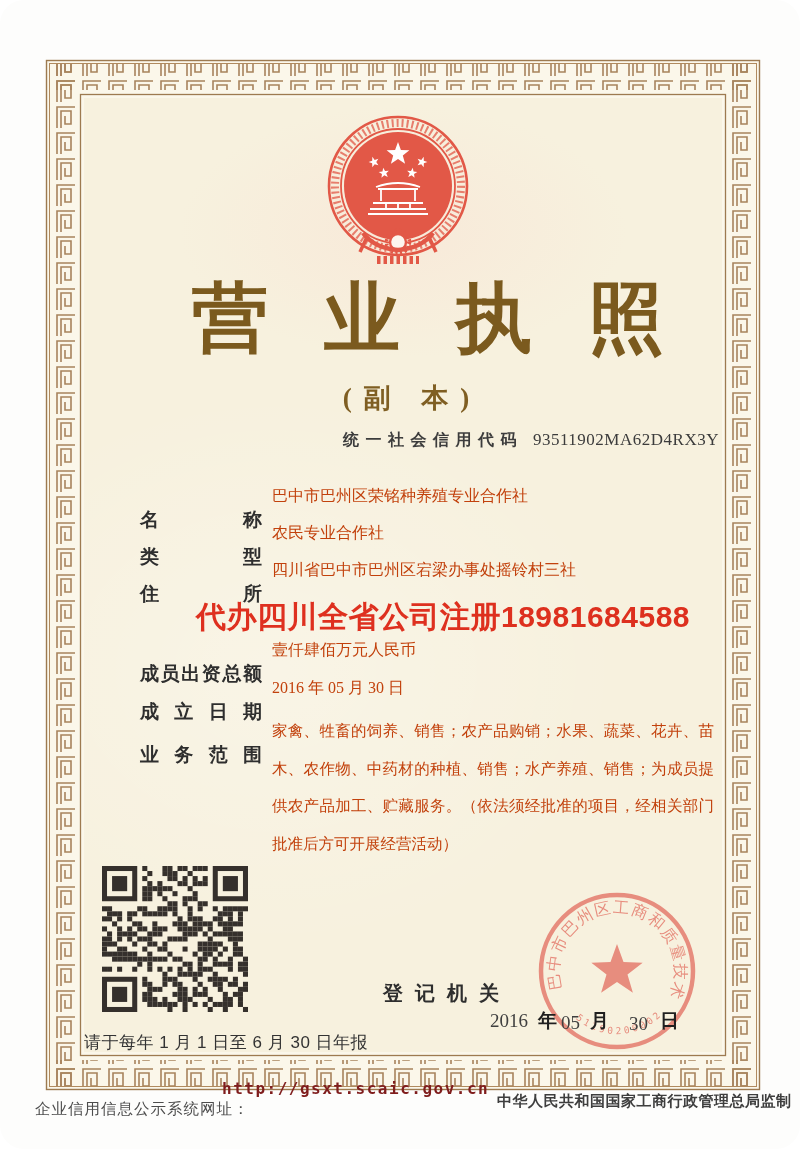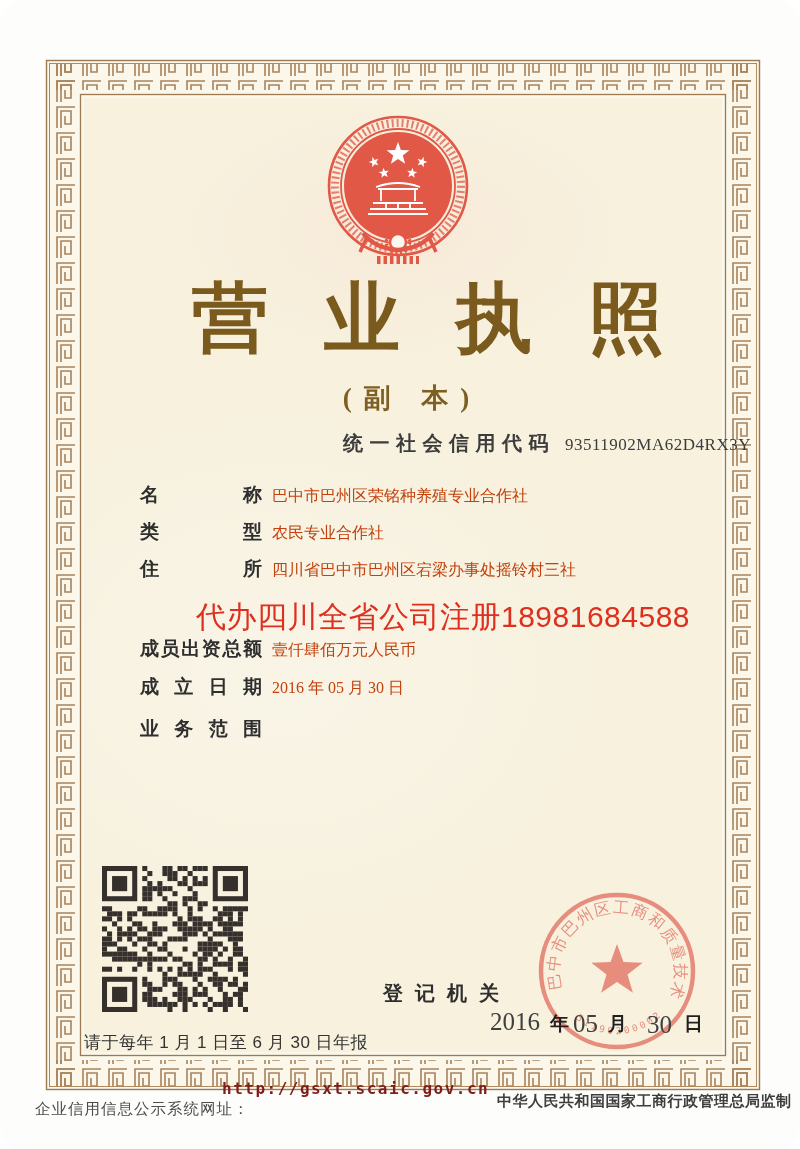--- a/index.html
+++ b/index.html
@@ -11,39 +11,39 @@
          background-image:radial-gradient(ellipse 320px 180px at 50% 14%,rgba(250,215,205,.30),rgba(250,215,205,0) 70%),
                           radial-gradient(ellipse 500px 400px at 30% 60%,rgba(255,255,255,.25),rgba(255,255,255,0) 70%);}
   .abs{position:absolute;z-index:5;}
   .emblem{left:322px;top:114px;width:152px;height:158px;}
   .title{left:0;top:280px;width:800px;text-align:center;font-size:76px;line-height:1;
          font-weight:bold;color:#7b5a1e;letter-spacing:56px;padding-left:56px;white-space:nowrap;}
   .subtitle{left:0;top:380px;width:800px;text-align:center;font-size:27px;color:#7f5e22;
             font-weight:bold;letter-spacing:12px;padding-left:12px;}
   .code-row{left:343px;top:430px;white-space:nowrap;}
   .code-label{font-family:"Liberation Sans","DejaVu Sans",sans-serif;font-weight:600;
-              font-size:20px;letter-spacing:6.5px;color:#3c3c3c;}
+              font-size:16px;letter-spacing:6.5px;color:#3c3c3c;}
   .code-value{font-size:17px;letter-spacing:.5px;color:#3c3c3c;margin-left:6px;}
   .fields{position:absolute;inset:0;z-index:5;}
   .frow{position:absolute;left:140px;width:575px;display:flex;align-items:flex-start;}
   .flabel{display:inline-block;width:122px;min-width:122px;
-          font-family:Liberation Mono, monospace;font-weight:bold;
+          font-family:Liberation Serif, serif;font-weight:bold;
           font-size:19px;line-height:26px;color:#2e2e2e;
-          text-align:justify;text-align-last:justify;}
+          text-align:justify;text-align-last:justify;margin-top:24px;}
   .fvalue{display:inline-block;margin-left:10px;font-size:16px;line-height:26px;color:#c2410c;}
   .fvalue.scope{font-size:15.5px;line-height:37.5px;width:442px;text-align:justify;}
   .watermark{left:196px;top:597px;font-family:"Liberation Sans","DejaVu Sans",sans-serif;
-             font-size:30px;font-weight:400;color:#e53222;white-space:nowrap;z-index:8;
+             font-size:30px;font-weight:700;color:#e53222;white-space:nowrap;z-index:8;
              mix-blend-mode:multiply;letter-spacing:.5px;}
   .qr{left:102px;top:866px;width:146px;height:146px;}
   .regauth{left:383px;top:944px;font-family:"Liberation Sans","DejaVu Sans",sans-serif;
            font-weight:bold;font-size:20px;letter-spacing:12px;color:#2e2e2e;white-space:nowrap;margin-top:36px;}
   .seal{left:532px;top:886px;width:170px;height:170px;opacity:.82;z-index:6;}
   .datebar{left:490px;top:1008px;width:240px;white-space:nowrap;z-index:7;}
-  .datebar .num{font-size:25px;color:#3f3f3f;display:inline-block;}
+  .datebar .num{font-size:19px;color:#3f3f3f;display:inline-block;}
   .datebar .unit{font-family:"Liberation Sans","DejaVu Sans",sans-serif;font-weight:bold;
                  font-size:19px;color:#1f1f1f;display:inline-block;}
   .note{left:84px;top:1031px;font-family:"Liberation Sans","DejaVu Sans",sans-serif;
         font-size:17px;color:#333;letter-spacing:.5px;}
   .url{left:222px;top:1079px;font-family:"DejaVu Sans Mono","Liberation Mono",monospace;
        font-weight:bold;font-size:16px;letter-spacing:1.5px;color:#7f1d1d;z-index:9;}
   .f-left{left:35px;top:1099px;font-size:15.5px;color:#4c4c4c;letter-spacing:1px;text-align:center;}
   .f-right{left:497px;top:1092px;font-size:15px;font-weight:600;color:#3e3e3e;letter-spacing:.5px;}
 </style>
 </head>
@@ -126,20 +126,21 @@
     <div class="frow" style="top:637px">
       <span class="flabel">成员出资总额</span>
       <span class="fvalue">壹仟肆佰万元人民币</span>
     </div>
     <div class="frow" style="top:675px">
       <span class="flabel">成立日期</span>
       <span class="fvalue">2016 年 05 月 30 日</span>
     </div>
     <div class="frow" style="top:712px">
       <span class="flabel" style="line-height:37.5px">业务范围</span>
+      <span class="fvalue scope">家禽、牲畜的饲养、销售；农产品购销；水果、蔬菜、花卉、苗木、农作物、中药材的种植、销售；水产养殖、销售；为成员提供农产品加工、贮藏服务。（依法须经批准的项目，经相关部门批准后方可开展经营活动）</span>
     </div>
   </div>
 
   <div class="abs watermark">代办四川全省公司注册18981684588</div>
 
   <svg class="abs qr" id="qr" viewBox="0 0 145 145">
       <g fill="#35302c">
         <rect x="40" y="0" width="5" height="5"></rect>
         <rect x="60" y="0" width="5" height="5"></rect>
         <rect x="65" y="0" width="5" height="5"></rect>

